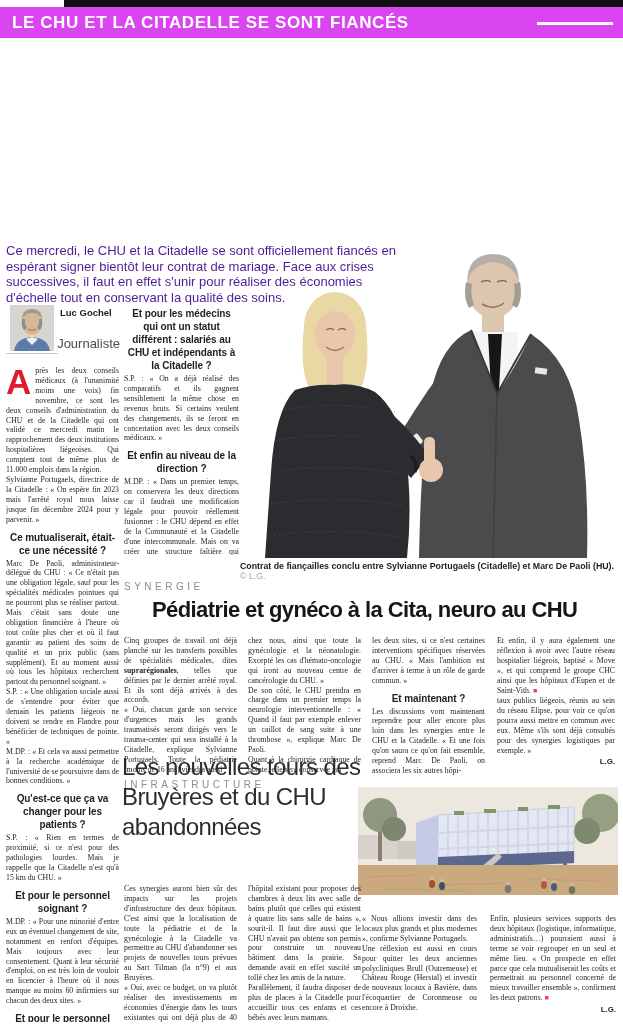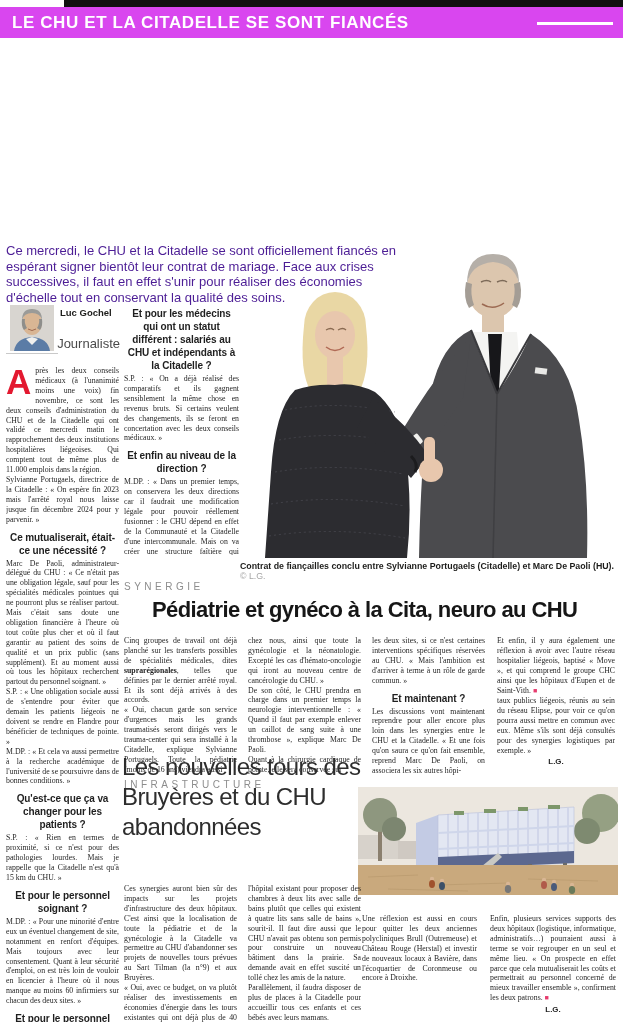--- a/index.html
+++ b/index.html
@@ -24,21 +24,21 @@
                font-size:9.5px;line-height:11px;color:#1d1d1b;}
   .author-role{position:absolute;left:40px;top:31px;width:70px;text-align:right;font-size:13px;
                color:#4a4a4a;}
   .textcol{position:absolute;overflow:hidden;font-family:"Liberation Serif",serif;
            font-size:7.8px;line-height:9.9px;color:#1f1f1f;text-align:justify;
            hyphens:auto;-webkit-hyphens:auto;z-index:2;}
   .textcol p{margin:0;}
   .textcol p.t-q{font-family:"Liberation Sans",sans-serif;font-weight:700;font-size:10px;
                  line-height:13px;margin:6px 0 2px 0;text-align:center;letter-spacing:-0.1px;}
   .textcol p.t-sig{font-family:"Liberation Sans",sans-serif;font-weight:700;font-size:7.9px;
-                   text-align:center;margin-top:1px;}
+                   text-align:right;margin-top:1px;}
   .dropcap{float:left;font-family:"Liberation Sans",sans-serif;font-weight:700;font-size:35px;
            line-height:28px;color:#e31930;padding:2px 4px 0 0;}
   .endmark{color:#e63c6e;font-size:7px;}
   .col1{left:6px;top:366px;width:113px;height:656px;}
   .col2{left:124px;top:301px;width:115px;height:254px;}
   .caption{position:absolute;font-size:8.8px;font-weight:700;color:#1d1d1b;z-index:3;
            font-family:"Liberation Sans",sans-serif;}
   .caption .credit{font-weight:400;color:#a6a6a6;}
   .cap-main{left:240px;top:561px;width:382px;}
   .section-label{position:absolute;font-size:10px;letter-spacing:3.5px;color:#8d8d8d;z-index:2;}
@@ -247,20 +247,21 @@
 
   <div class="textcol ica">
       <p class="t-p">Ces synergies auront bien sûr des impacts sur les projets d'infrastructure des deux hôpitaux. C'est ainsi que la localisation de toute la pédiatrie et de la gynécologie à la Citadelle va permettre au CHU d'abandonner ses projets de nouvelles tours prévues au Sart Tilman (la n°9) et aux Bruyères.</p>
       <p class="t-p">« Oui, avec ce budget, on va plutôt réaliser des investissements en économies d'énergie dans les tours existantes qui ont déjà plus de 40 ans, reprend Marc De Paoli. Et aux Bruyères, on va rénover</p>
     </div>
   <div class="textcol icb">
       <p class="t-p">l'hôpital existant pour proposer des chambres à deux lits avec salle de bains plutôt que celles qui existent à quatre lits sans salle de bains », sourit-il. Il faut dire aussi que le CHU n'avait pas obtenu son permis pour construire un nouveau bâtiment dans la prairie. Sa demande avait en effet suscité un tollé chez les amis de la nature.</p>
       <p class="t-p">Parallèlement, il faudra disposer de plus de places à la Citadelle pour accueillir tous ces enfants et ces bébés avec leurs mamans.</p>
     </div>
   <div class="textcol icc">
+      <p class="t-p">« Nous allions investir dans des locaux plus grands et plus modernes », confirme Sylvianne Portugaels.</p>
       <p class="t-p">Une réflexion est aussi en cours pour quitter les deux anciennes polycliniques Brull (Outremeuse) et Château Rouge (Herstal) et investir de nouveaux locaux à Bavière, dans l'écoquartier de Coronmeuse ou encore à Droixhe.</p>
     </div>
   <div class="textcol icd">
       <p class="t-p">Enfin, plusieurs services supports des deux hôpitaux (logistique, informatique, administratifs…) pourraient aussi à terme se voir regrouper en un seul et même lieu. « On prospecte en effet parce que cela mutualiserait les coûts et permettrait au personnel concerné de mieux travailler ensemble », confirment les deux patrons. <span class="endmark">■</span></p>
       <p class="t-sig">L.G.</p>
     </div>
 
 </div>
 
 </body></html>

